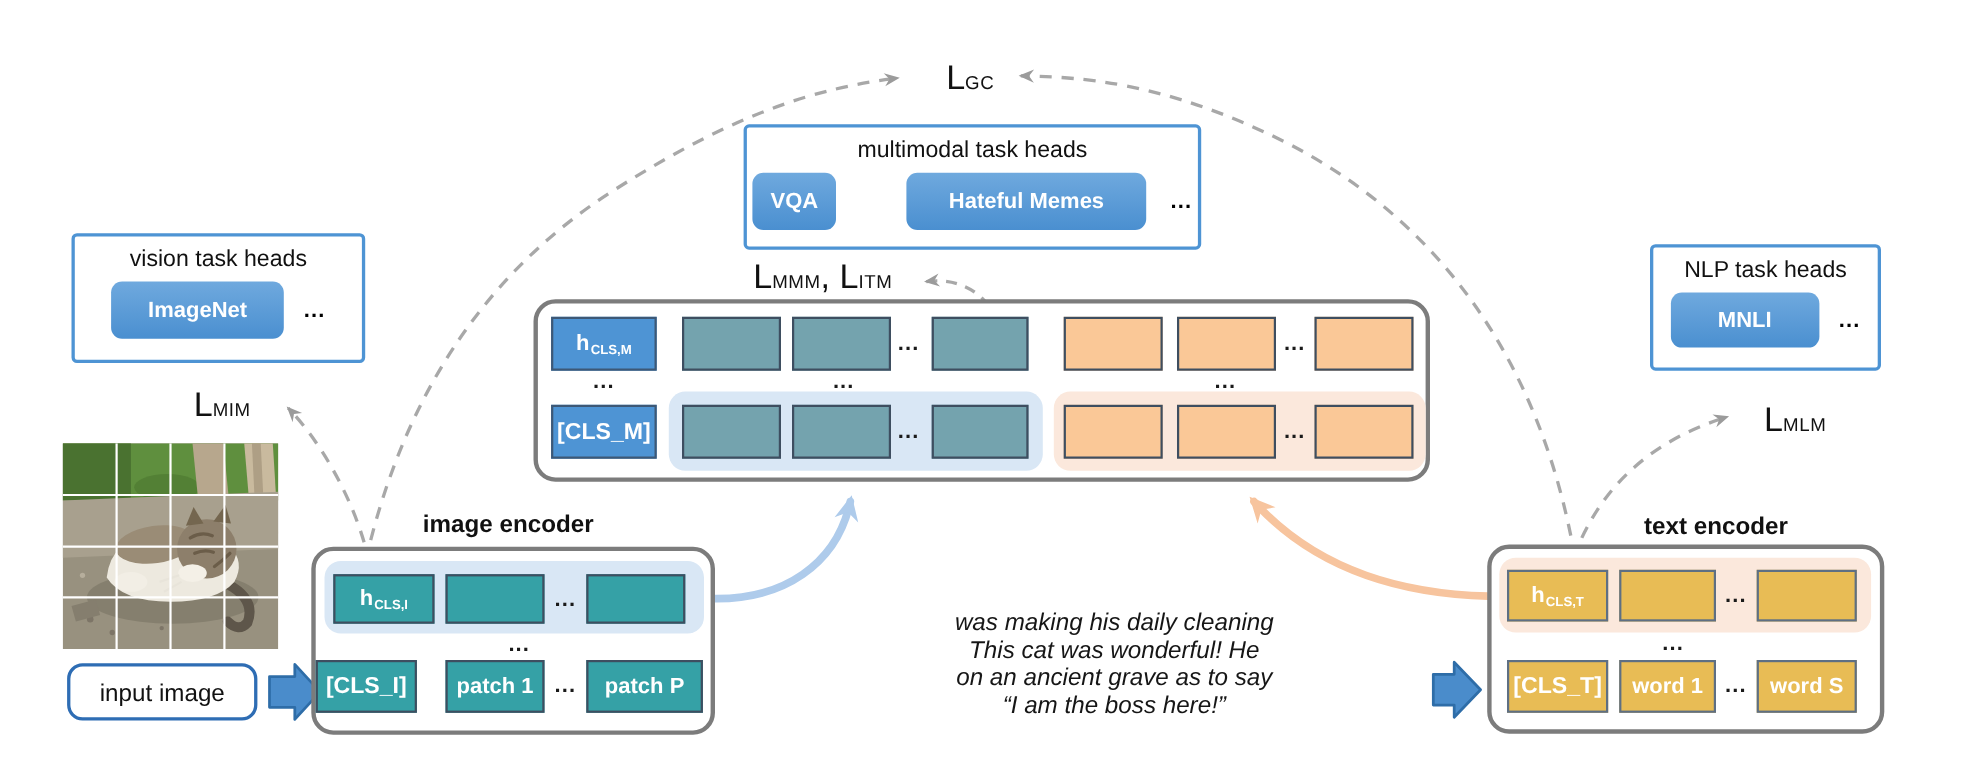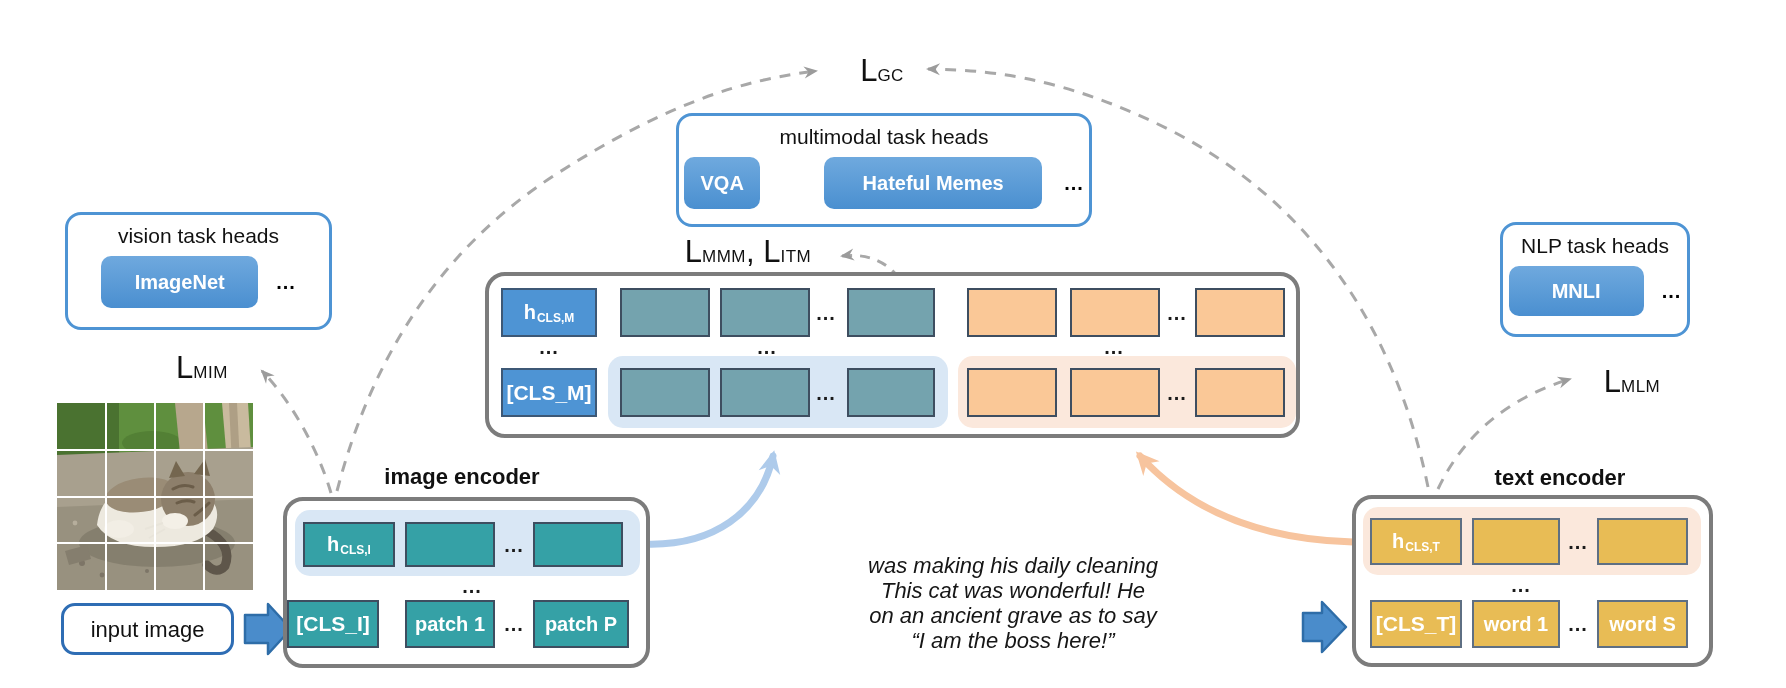--- a/index.html
+++ b/index.html
@@ -28,21 +28,21 @@
   .tok.teal   { background:#35A1A6; }
   .tok.tealm  { background:#74A3AE; }
   .tok.orange { background:#FAC897; }
   .tok.yellow { background:#E8BC55; border-color:#5E6F83; }
   .hsub { font-size:12px; font-weight:bold; transform:translateY(5px); margin-left:1px; }
 
   .dots { position:absolute; transform:translate(-50%,-50%); font-weight:bold;
           font-size:20px; color:#1a1a1a; letter-spacing:1px; white-space:nowrap; }
 
   
-  .taskbox { position:absolute; border:3.5px solid #4E94D4; border-radius:16px;
+  .taskbox { position:absolute; border:3.5px solid #4E94D4; border-radius:5px;
              background:#fff; box-sizing:border-box; display:flex;
              flex-direction:column; align-items:center; }
   .taskbox .title { font-size:21px; color:#111; margin-top:9px; white-space:nowrap; }
   .btnrow { display:flex; align-items:center; margin-top:8px; }
   .bluebtn { background:linear-gradient(180deg,#6FA9DE,#4A8FD0); color:#fff;
              font-weight:bold; font-size:20px; border-radius:10px; display:flex;
              align-items:center; justify-content:center; white-space:nowrap; }
   .btndots { font-weight:bold; font-size:20px; letter-spacing:1px; }
 
   
@@ -115,21 +115,21 @@
   </div>
 
   <div class="taskbox" style="left:65px; top:212px; width:267px; height:118px;">
     <div class="title">vision task heads</div>
     <div class="btnrow">
       <div class="bluebtn" style="width:157px; height:52px;">ImageNet</div>
       <div class="btndots" style="margin-left:18px;">...</div>
     </div>
   </div>
 
-  <div class="taskbox" style="left:1500px; top:222px; width:190px; height:115px;">
+  <div class="taskbox" style="left:1500px; top:222px; width:210px; height:115px;">
     <div class="title">NLP task heads</div>
     <div class="btnrow">
       <div class="bluebtn" style="width:135px; height:50px;">MNLI</div>
       <div class="btndots" style="margin-left:18px;">...</div>
     </div>
   </div>
 
   <div class="encbox" style="left:485px; top:272px; width:815px; height:166px;">
     <div class="hl blue" style="left:119px; top:80px; width:340px; height:72px;"></div>
     <div class="hl peach" style="left:469px; top:80px; width:338px; height:72px;"></div>
@@ -171,21 +171,21 @@
     </div>
     <div class="tok teal" style="left:118px; top:21px; width:90px; height:45px;"></div>
     <div class="dots" style="left:227px; top:44px;">...</div>
     <div class="tok teal" style="left:246px; top:21px; width:90px; height:45px;"></div>
 
     <div class="dots" style="left:185px; top:85px;">...</div>
 
     <div class="tok teal" style="left:0; top:99px; width:92px; height:48px; font-size:21px;">[CLS_I]</div>
     <div class="tok teal" style="left:118px; top:99px; width:90px; height:48px;">patch 1</div>
     <div class="dots" style="left:227px; top:123px;">...</div>
-    <div class="tok teal" style="left:246px; top:99px; width:96px; height:48px;">patch P</div>
+    <div class="tok teal" style="left:246px; top:99px; width:106px; height:48px;">patch P</div>
   </div>
 
   <div class="enclabel" style="left:1560px; top:478px;">text encoder</div>
   <div class="encbox" style="left:1352px; top:495px; width:361px; height:172px;">
     <div class="hl peach" style="left:7px; top:8px; width:338px; height:68px;"></div>
     <div class="tok yellow" style="left:14px; top:19px; width:92px; height:47px;">
       <span>h</span>
         <span class="hsub">CLS,T</span>
     </div>
     <div class="tok yellow" style="left:116px; top:19px; width:88px; height:47px;"></div>

